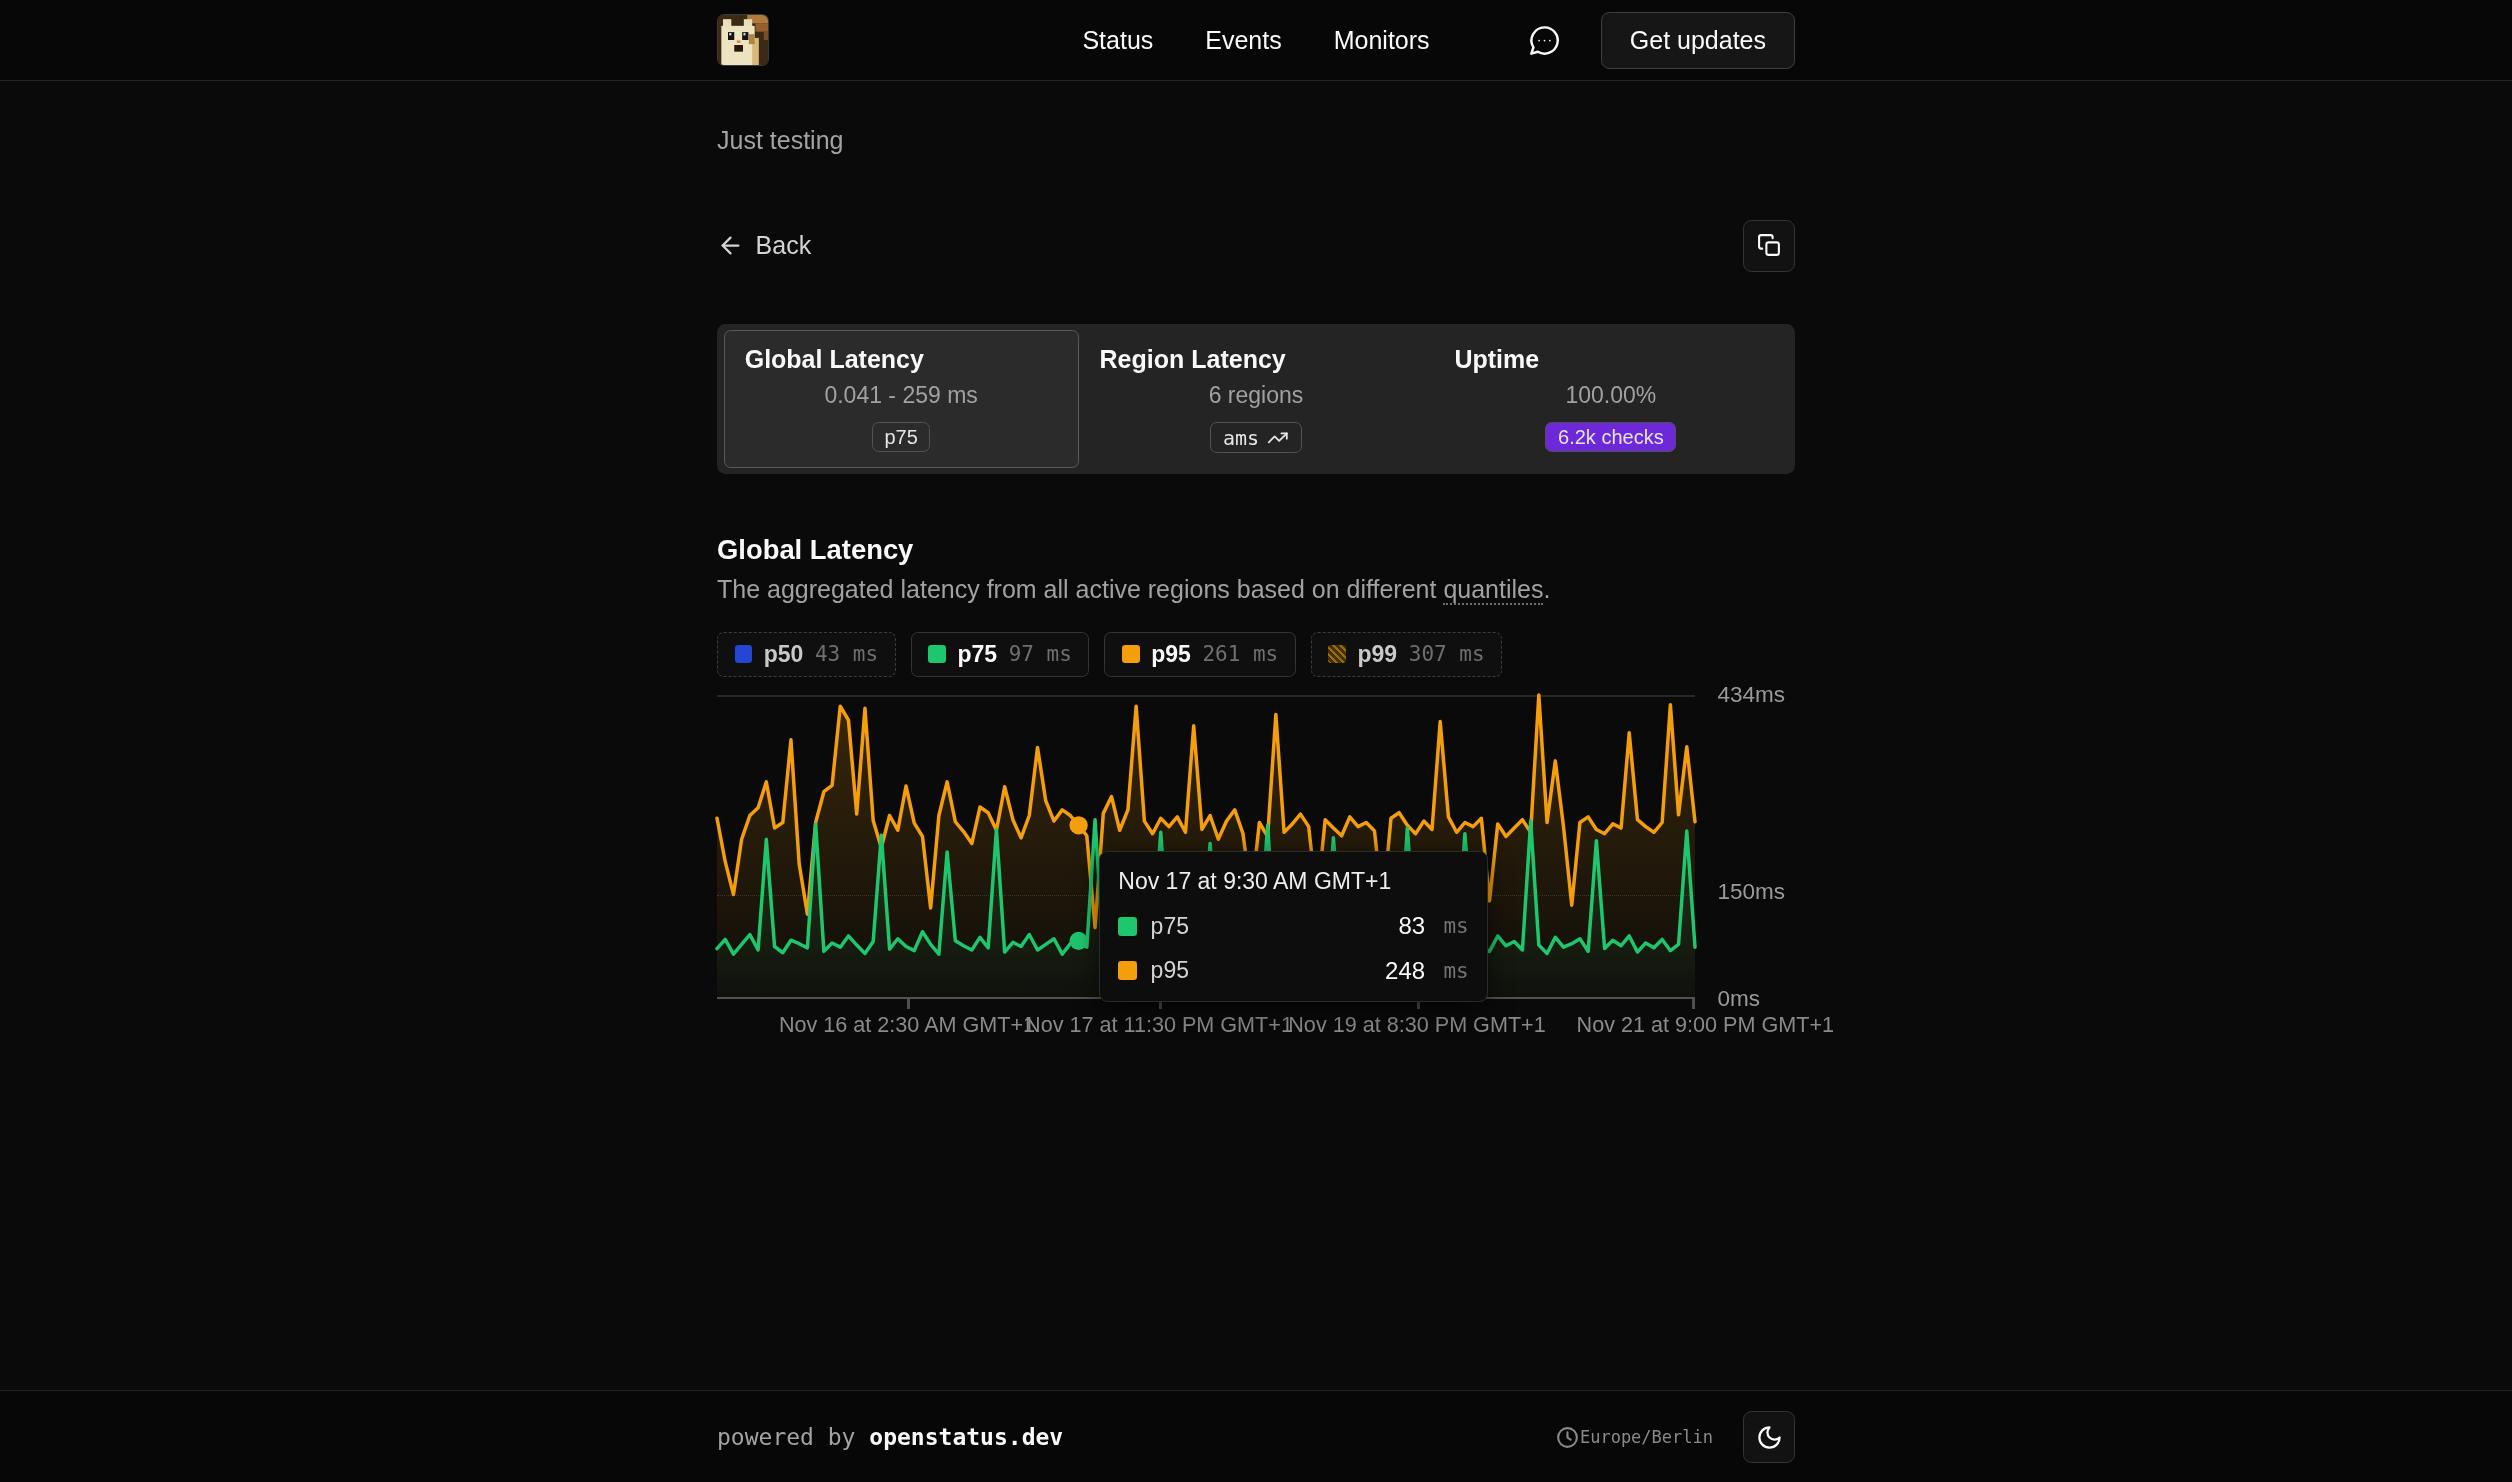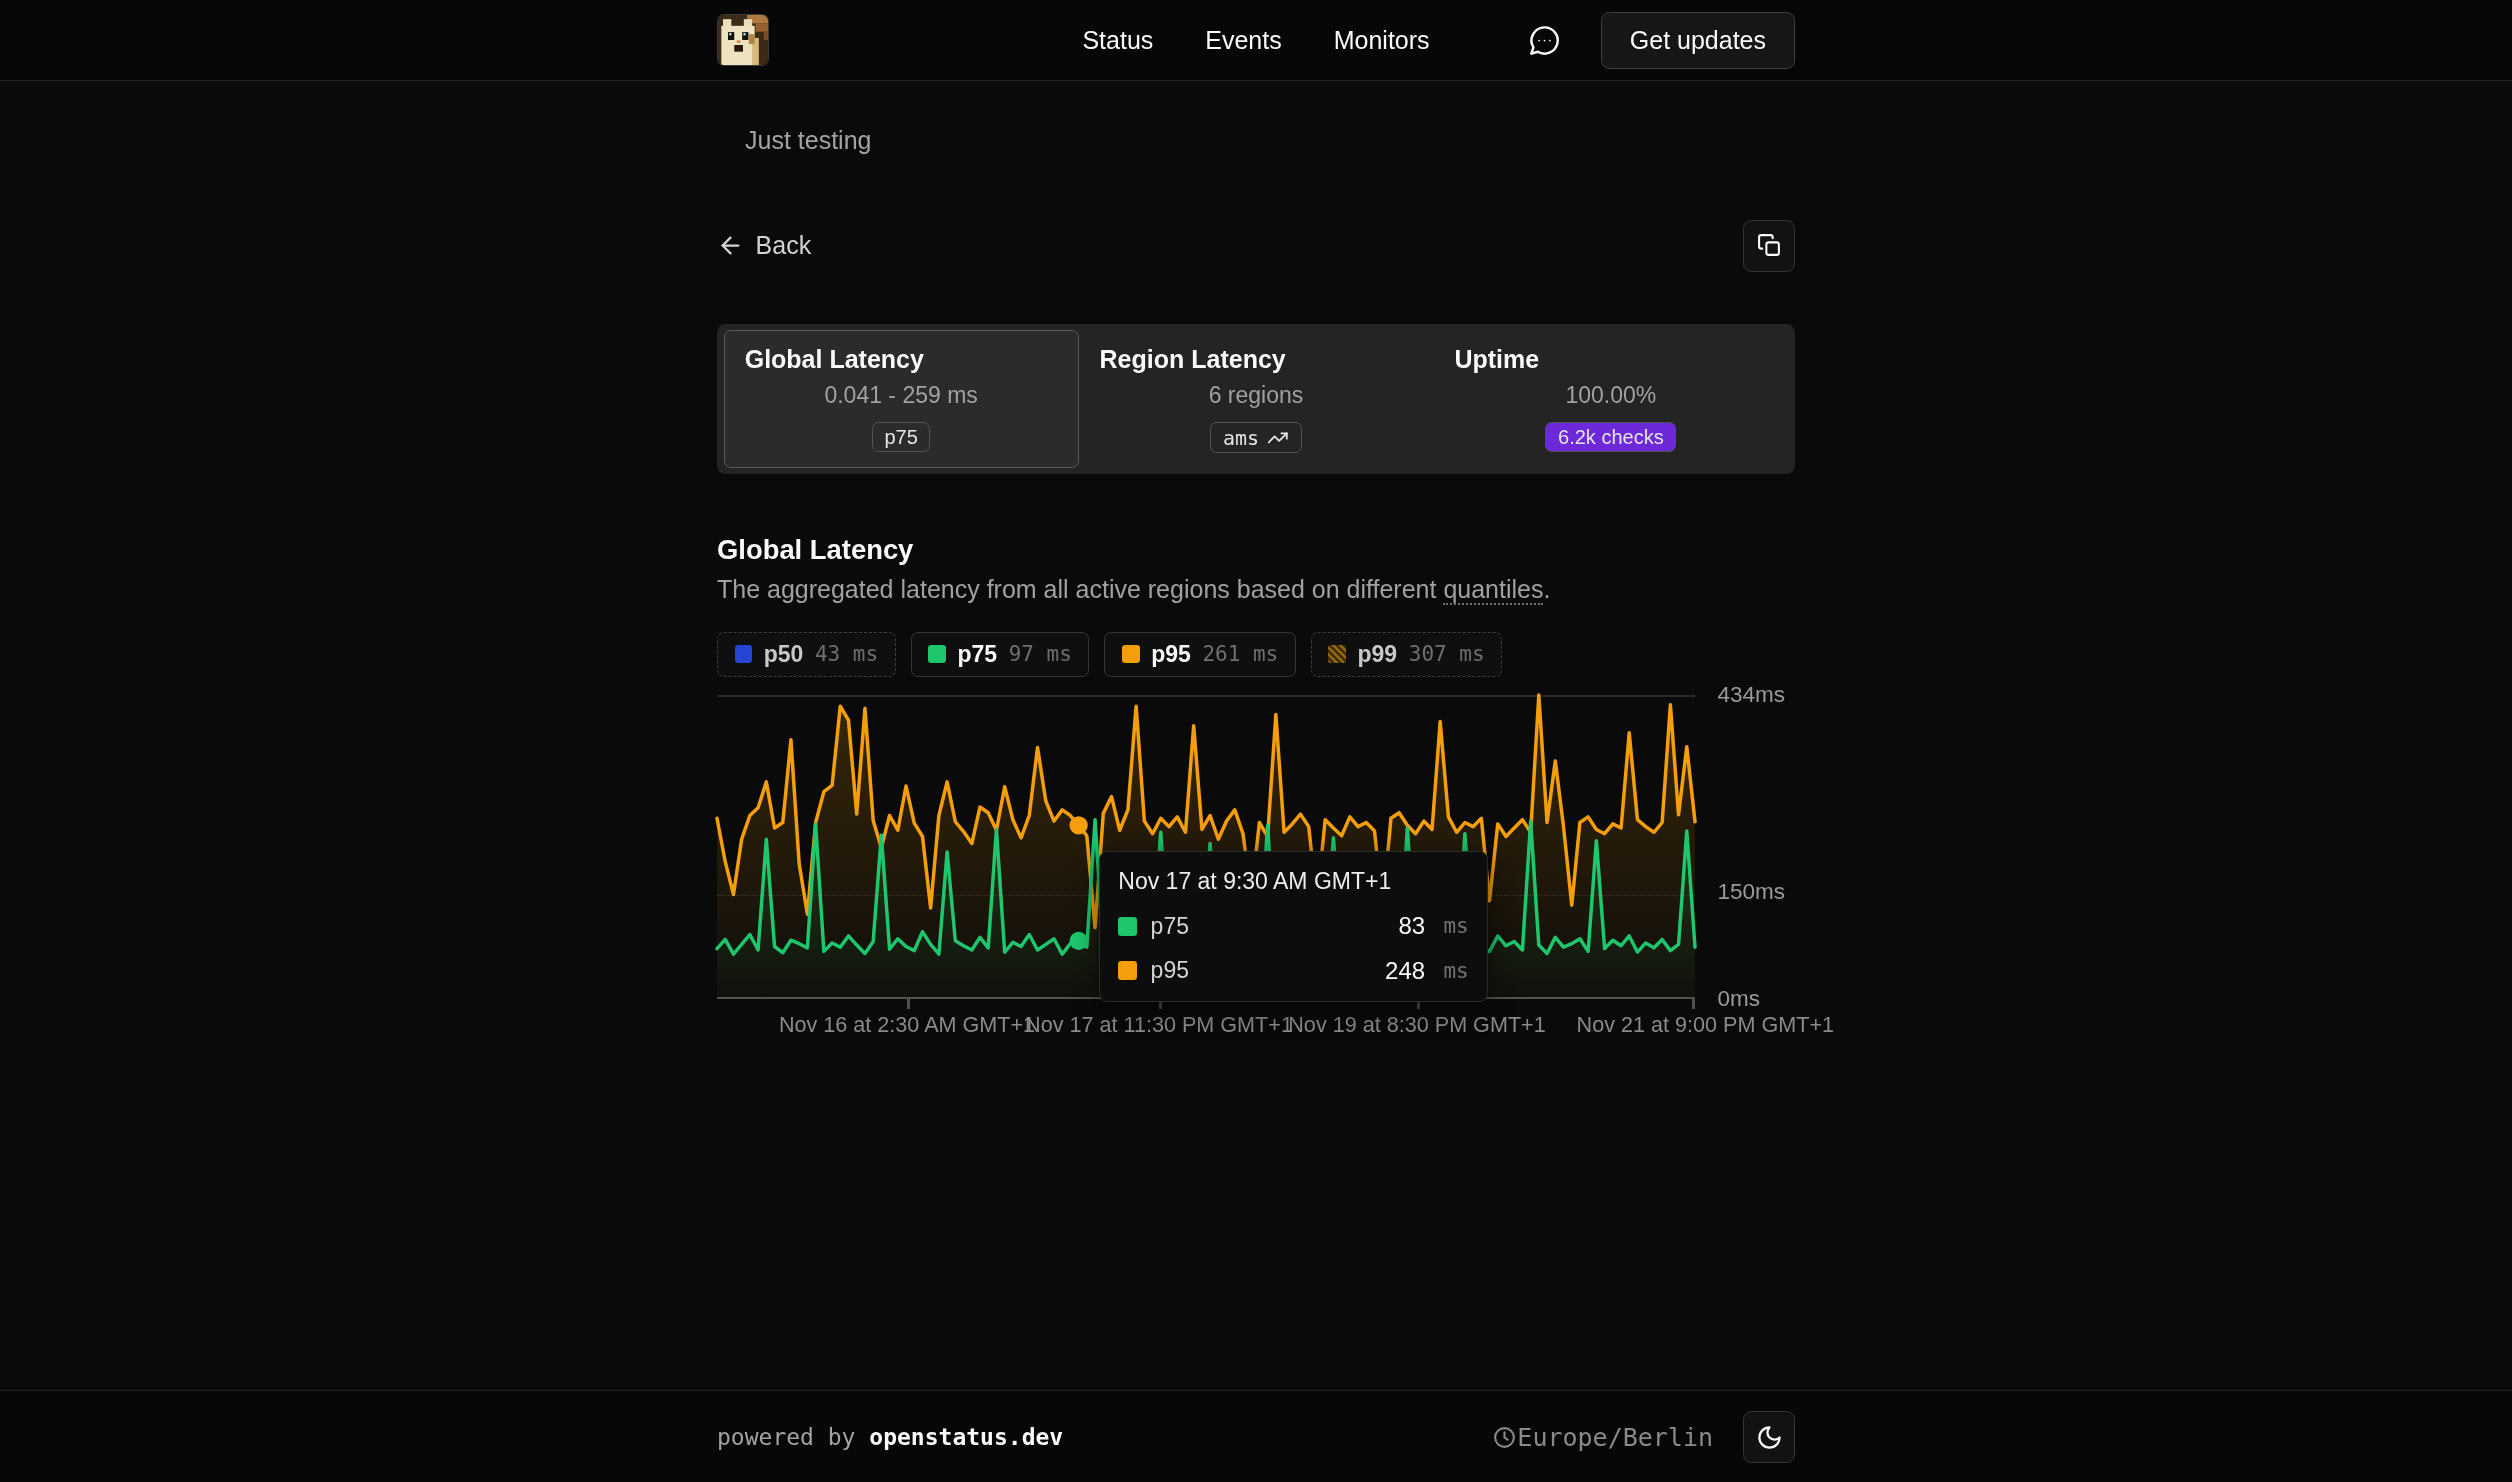--- a/index.html
+++ b/index.html
@@ -43,21 +43,21 @@
     background: #161616; border: 1.7px solid #3f3f3f; border-radius: 8.3px;
     color: #fafafa; font-size: 25px; font-weight: 500;
     display: flex; align-items: center; cursor: pointer;
   }
 
   
   main { flex: 1 1 auto; }
   .container { width: 1078px; margin: 0 auto; padding-top: 38px; }
 
   .page-title { font-size: 31px; font-weight: 700; color: #fafafa; line-height: 1.2; }
-  .page-subtitle { font-size: 25px; color: #a3a3a3; margin-top: 6.7px; margin-left: 28px; }
+  .page-subtitle { font-size: 25px; color: #a3a3a3; margin-top: 6.7px; }
 
   .toolbar-row {
     margin-top: 65px;
     display: flex; align-items: center; justify-content: space-between;
   }
   .back-btn { display: flex; align-items: center; gap: 11.6px; color: #d4d4d4; font-size: 25px; cursor: pointer; }
   .icon-btn {
     width: 52px; height: 52px; border-radius: 8.3px;
     border: 1.7px solid #343434; background: #121212;
     display: flex; align-items: center; justify-content: center; cursor: pointer;
@@ -133,21 +133,21 @@
     flex: 0 0 auto; border-top: 1.7px solid #232323; background: #070707;
     height: 93px; display: flex; align-items: center;
   }
   .footer-inner {
     width: 1078px; margin: 0 auto;
     display: flex; align-items: center; justify-content: space-between;
   }
   .powered { font-size: 23px; color: #a3a3a3; }
   .powered b { color: #fafafa; font-weight: 600; }
   .footer-right { display: flex; align-items: center; gap: 30px; }
-  .tz { display: flex; align-items: center; color: #8a8a8a; font-size: 25px; justify-content: center; }
+  .tz { display: flex; align-items: center; color: #8a8a8a; font-size: 17px; justify-content: center; }
 </style>
 </head>
 <body>
 
 <header class="topnav">
   <div class="nav-inner">
     <div class="logo">
       <svg viewBox="0 0 12 12" preserveAspectRatio="none">
         <rect x="0" y="0" width="12" height="12" fill="#3a2a16"></rect>
         <rect x="7" y="0" width="5" height="2" fill="#b07a3e"></rect>

